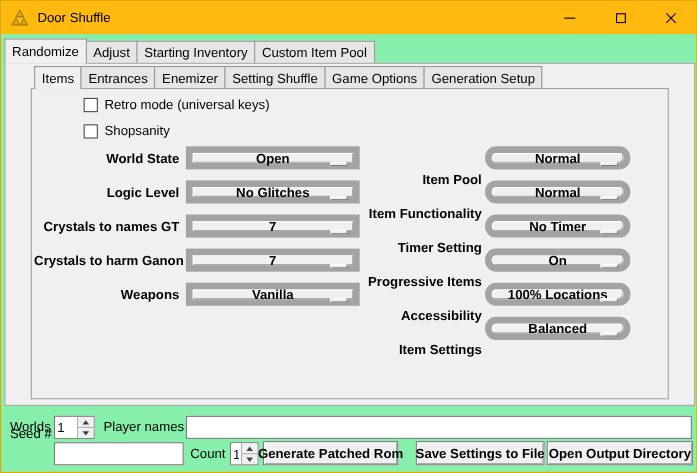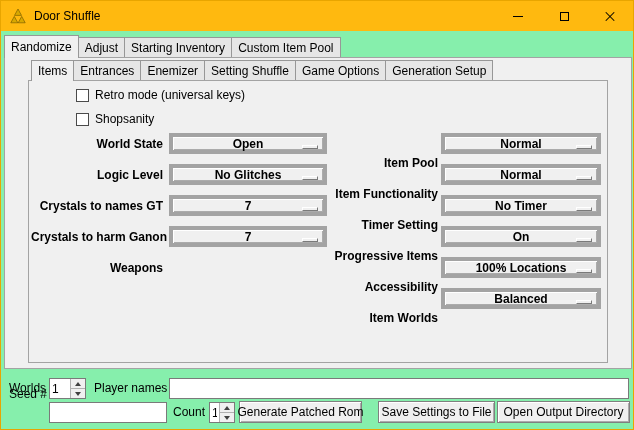--- a/index.html
+++ b/index.html
@@ -43,26 +43,26 @@
   .checkrow { position:absolute; display:flex; align-items:center; height:14px;padding-left:34px; }
   .checkbox { width:13px; height:13px; background:#FFF; border:1px solid #4A4A4A; margin-right:6px; flex:none; }
 
   
   .field-col { position:absolute;font-weight:bold; }
   .field-row { display:flex; align-items:center; height:21px; margin-bottom:10px; }
   .field-label { text-align:right; white-space:nowrap; }
   .col-left  .field-label { width:132px; margin-right:6px; }
   .col-right .field-label { width:137px; margin-right:3px;margin-top:39px; }
   .dropdown {
-    position:relative; height:21px; background:#F0F0F0; border:4px solid #a3a3a3;
+    position:relative; height:21px; background:#F0F0F0; border:6px solid #a3a3a3;
     box-shadow: inset 1px 1px 0 #FFFFFF, inset -1px -1px 0 #ABABAB;
     display:flex; align-items:center; justify-content:center; cursor:default;
   }
   .col-left  .dropdown { width:158px; }
-  .col-right .dropdown { width:160px; }
+  .col-right .dropdown { width:132px;border-radius:10px; }
   .dd-value { position:relative; top:0; }
   .dd-indicator {
     position:absolute; right:5px; top:8px; width:16px; height:4px; background:#F0F0F0;
     border-top:1px solid #FFFFFF; border-left:1px solid #FFFFFF;
     border-right:1px solid #7A7A7A; border-bottom:1px solid #7A7A7A;
   }
 
   
   .static-label { position:absolute; height:21px; line-height:21px; white-space:nowrap; }
   .text-input {
@@ -77,21 +77,21 @@
   .spin-arrows { width:15px; display:flex; flex-direction:column; flex:none; border-left:1px solid #B0B0B0; }
   .spin-btn { flex:1; background:#F0F0F0; display:flex; align-items:center; justify-content:center; cursor:default; }
   .spin-btn + .spin-btn { border-top:1px solid #B0B0B0; }
   .arrow-up   { width:0; height:0; border-left:3px solid transparent; border-right:3px solid transparent; border-bottom:4px solid #404040; }
   .arrow-down { width:0; height:0; border-left:3px solid transparent; border-right:3px solid transparent; border-top:4px solid #404040; }
 
   .push-btn {
     position:absolute; height:22px; background:#F0F0F0; border:1px solid #808080;
     box-shadow: inset 1px 1px 0 #FFFFFF, inset -1px -1px 0 #ABABAB;
     display:flex; align-items:center; justify-content:center; white-space:nowrap;
-    font-size:12px; padding:0 6px; cursor:default;
+    font-size:12px; padding:0 6px; cursor:default;font-weight:bold;
   }
 </style>
 </head>
 <body>
 
 <div class="window">
 
   <div class="titlebar">
     <span class="title-icon">
       <svg viewBox="0 0 16 16" width="16" height="16">
@@ -183,20 +183,24 @@
     </div>
     <div class="field-row">
       <div class="field-label">Crystals to harm Ganon</div>
       <div class="dropdown">
         <span class="dd-value">7</span>
         <span class="dd-indicator"></span>
       </div>
     </div>
     <div class="field-row">
       <div class="field-label">Weapons</div>
+      <div class="dropdown">
+        <span class="dd-value">Vanilla</span>
+        <span class="dd-indicator"></span>
+      </div>
     </div>
   </div>
 
   <div class="field-col col-right" style="left:300px; top:132px;">
     <div class="field-row">
       <div class="field-label">Item Pool</div>
       <div class="dropdown">
         <span class="dd-value">Normal</span>
         <span class="dd-indicator"></span>
       </div>
@@ -223,21 +227,21 @@
       </div>
     </div>
     <div class="field-row">
       <div class="field-label">Accessibility</div>
       <div class="dropdown">
         <span class="dd-value">100% Locations</span>
         <span class="dd-indicator"></span>
       </div>
     </div>
     <div class="field-row">
-      <div class="field-label">Item Worlds</div>
+      <div class="field-label">Item Settings</div>
       <div class="dropdown">
         <span class="dd-value">Balanced</span>
         <span class="dd-indicator"></span>
       </div>
     </div>
   </div>
 
   <div class="static-label" style="left:8px; top:377px;">Worlds</div>
   <div class="spinbox" style="left:48px; top:377px; width:37px;">
     <input class="spin-value" value="1" style="">

